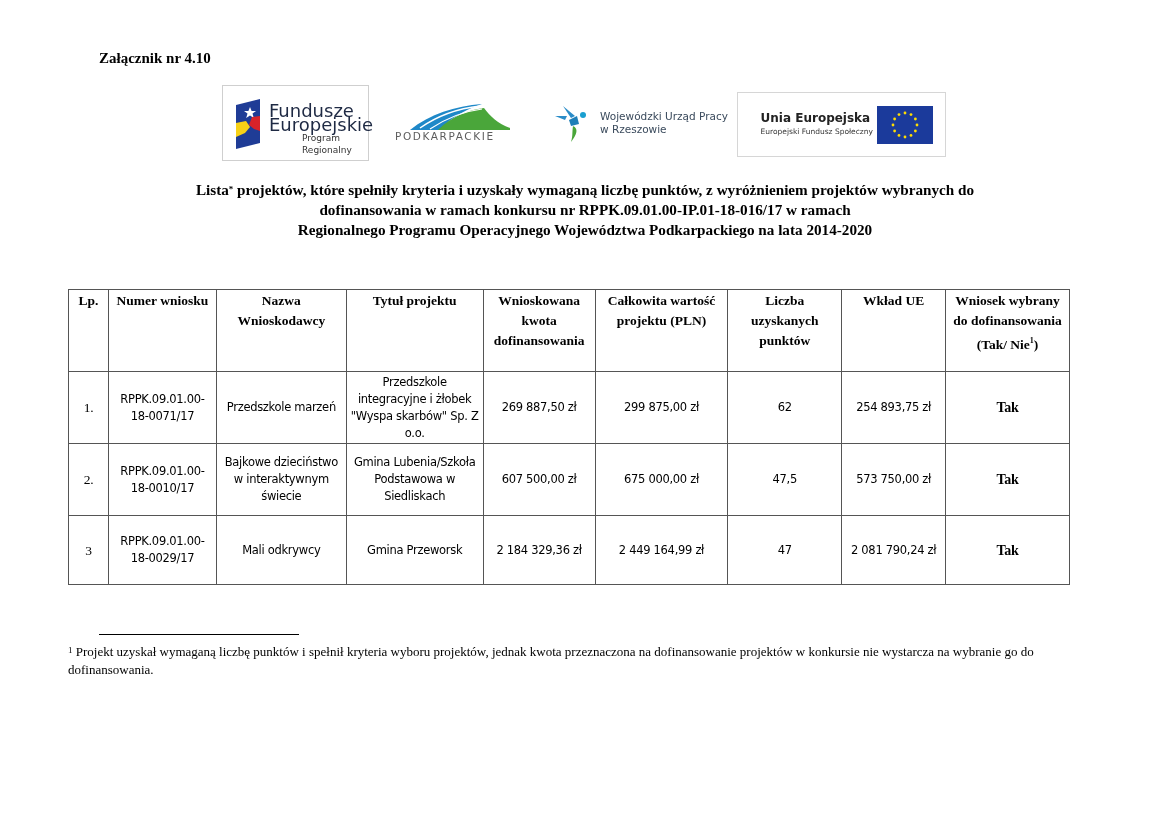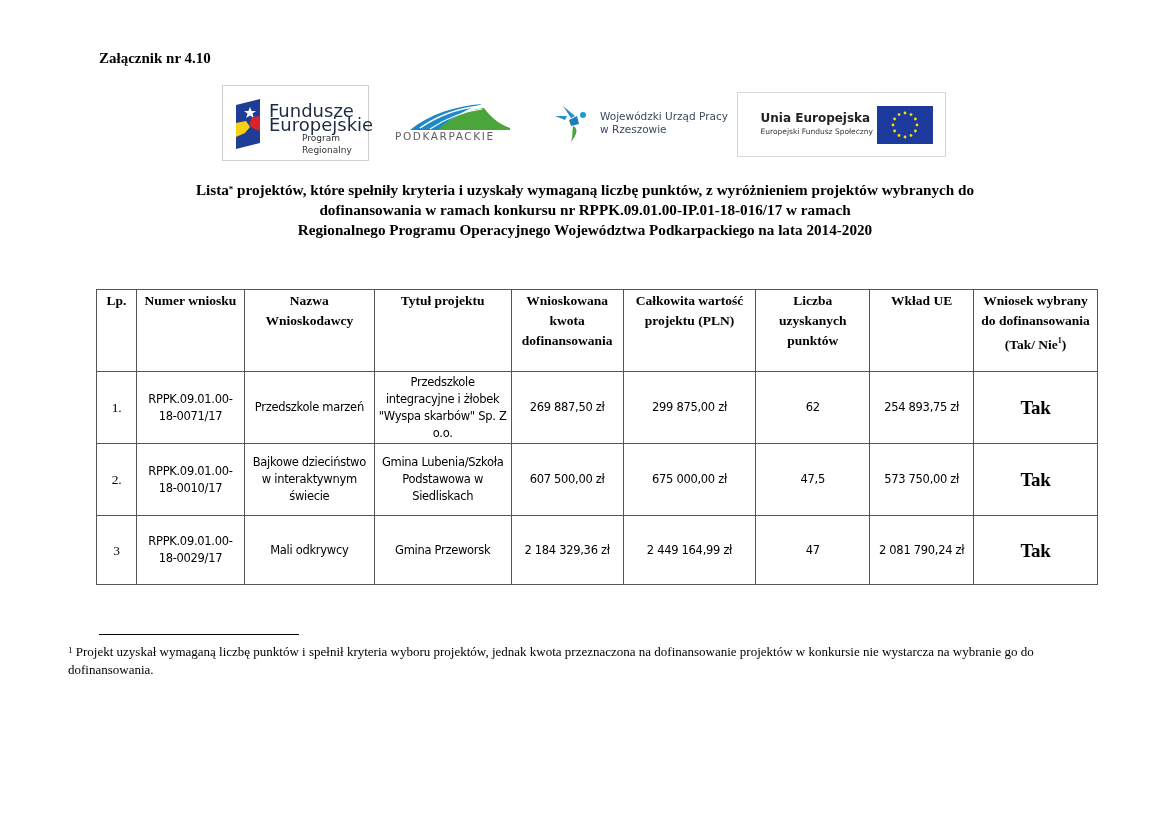--- a/index.html
+++ b/index.html
@@ -28,27 +28,27 @@
     .ue-text { position: absolute; right: 72px; top: 18px; text-align: left; font-family: "DejaVu Sans", sans-serif; color: #222; }
     .ue-t1 { font-size: 12px; font-weight: bold; line-height: 15px; }
     .ue-t2 { font-size: 7.5px; line-height: 12px; color: #333; }
     .ue-flag { position: absolute; right: 12px; top: 13px; width: 56px; height: 38px; background: #1b3a9b; }
 
     
     .title { position: absolute; left: 60px; top: 180px; width: 1050px; text-align: center; font-weight: bold; font-size: 15.2px; line-height: 20px; }
     .title sup { font-size: 9px; vertical-align: top; position: relative; top: -1px; }
 
     
-    table.results { position: absolute; left: 68px; top: 289px; width: 1002px; border-collapse: collapse; margin-left: 28px; }
+    table.results { position: absolute; left: 68px; top: 289px; width: 1002px; border-collapse: collapse; }
     table.results th, table.results td { border: 1.3px solid #555; text-align: center; }
     table.results th { font-family: "Liberation Serif", serif; font-weight: bold; font-size: 13.5px; line-height: 20px; vertical-align: top; padding: 1px 3px 0 3px; height: 82px; }
     table.results th sup { font-size: 8px; }
     table.results td { font-family: "DejaVu Sans", sans-serif; font-size: 11.5px; line-height: 17px; vertical-align: middle; padding: 0 3px; letter-spacing: -0.3px; }
     table.results td.lp { font-family: "Liberation Serif", serif; font-size: 13.5px; }
-    table.results td.sel { font-family: "Liberation Serif", serif; font-weight: bold; font-size: 19px; }
+    table.results td.sel { font-family: "Liberation Serif", serif; font-weight: bold; font-size: 14px; }
     tr.r1 td { height: 72px; }
     tr.r2 td { height: 72px; }
     tr.r3 td { height: 69px; }
 
     
     .fn-rule { position: absolute; left: 99px; top: 634px; width: 200px; border-top: 1px solid #000; }
     .footnotes { position: absolute; left: 68px; top: 643px; width: 1000px; font-size: 13px; line-height: 18px; }
     .footnotes i { font-style: italic; }
     .footnotes sup { font-size: 9px; vertical-align: top; position: relative; top: -2px; }
   </style>

